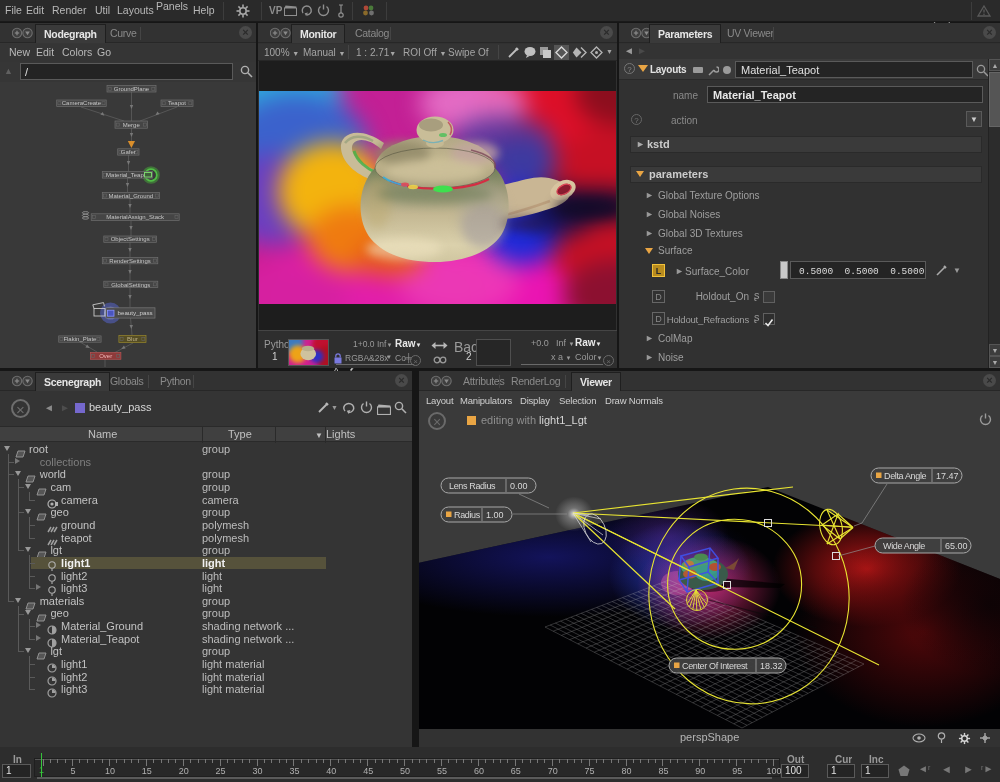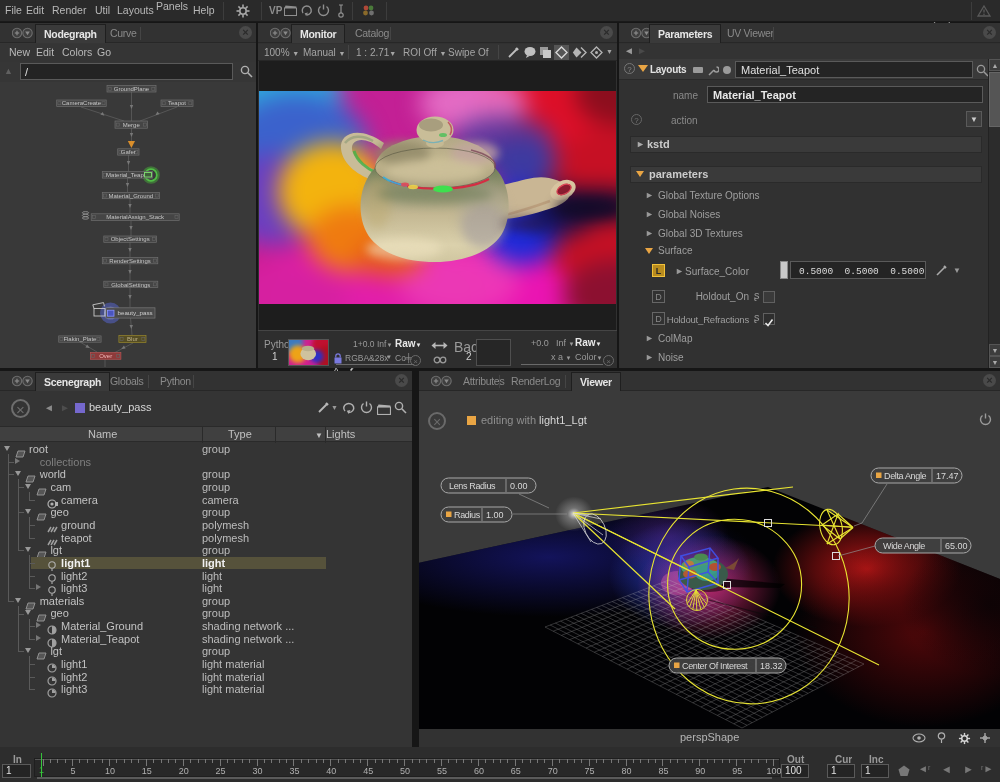--- a/index.html
+++ b/index.html
@@ -687,20 +687,27 @@
         <line x1="5" y1="3.8" x2="5" y2="8.2" stroke="#8a8a8a" stroke-width="1.2"></line>
         <circle cx="15.5" cy="6" r="4.7" fill="#3f3f3f" stroke="#6e6e6e" stroke-width="1.1"></circle>
         <path d="M 13.2 4.6 L 17.8 4.6 L 15.5 8.2 z" fill="#8a8a8a"></path>
       </svg>
     <span class="tab" style="left:36px;">Attributes</span>
       <span style="position:absolute;left:80px;top:4px;height:13px;border-left:1px solid #454545;"></span>
     <span class="tab" style="left:84px;">RenderLog</span>
       <span style="position:absolute;left:146px;top:4px;height:13px;border-left:1px solid #454545;"></span>
     <span class="tab active" style="left:152px;">Viewer</span>
     <span class="closex" style="right:4px;">×</span>
+  </div>
+  <div style="position:absolute;left:0;top:21px;right:0;height:17px;background:#3a3a3a;font-size:9.5px;letter-spacing:-0.2px;color:#d0d0d0;">
+    <span style="position:absolute;left:7px;top:3px;">Layout</span>
+    <span style="position:absolute;left:41px;top:3px;">Manipulators</span>
+    <span style="position:absolute;left:101px;top:3px;">Display</span>
+    <span style="position:absolute;left:140px;top:3px;">Selection</span>
+    <span style="position:absolute;left:186px;top:3px;">Draw Normals</span>
   </div>
   <div id="vtoolbar" style="position:absolute;left:0;top:38px;right:0;height:28px;background:#3a3a3a;">
     <span style="position:absolute;left:9px;top:3px;width:18px;height:18px;border:2px solid #6a6a6a;border-radius:50%;color:#6a6a6a;text-align:center;line-height:17px;font-size:14px;">×</span>
     <span style="position:absolute;left:48px;top:7px;width:9px;height:9px;background:#e9a544;"></span>
     <span style="position:absolute;left:62px;top:5px;font-size:11px;color:#8f8f8f;">editing with <span style="color:#d8d8d8;">light1_Lgt</span></span>
     <svg style="position:absolute;right:8px;top:4px;" width="13" height="13" viewBox="0 0 13 13">
         <path d="M 3.5 2.5 A 5 5 0 1 0 9.5 2.5" fill="none" stroke="#9a9a9a" stroke-width="1.4"></path>
         <line x1="6.5" y1="0.5" x2="6.5" y2="5.5" stroke="#9a9a9a" stroke-width="1.4"></line>
       </svg>
   </div>

